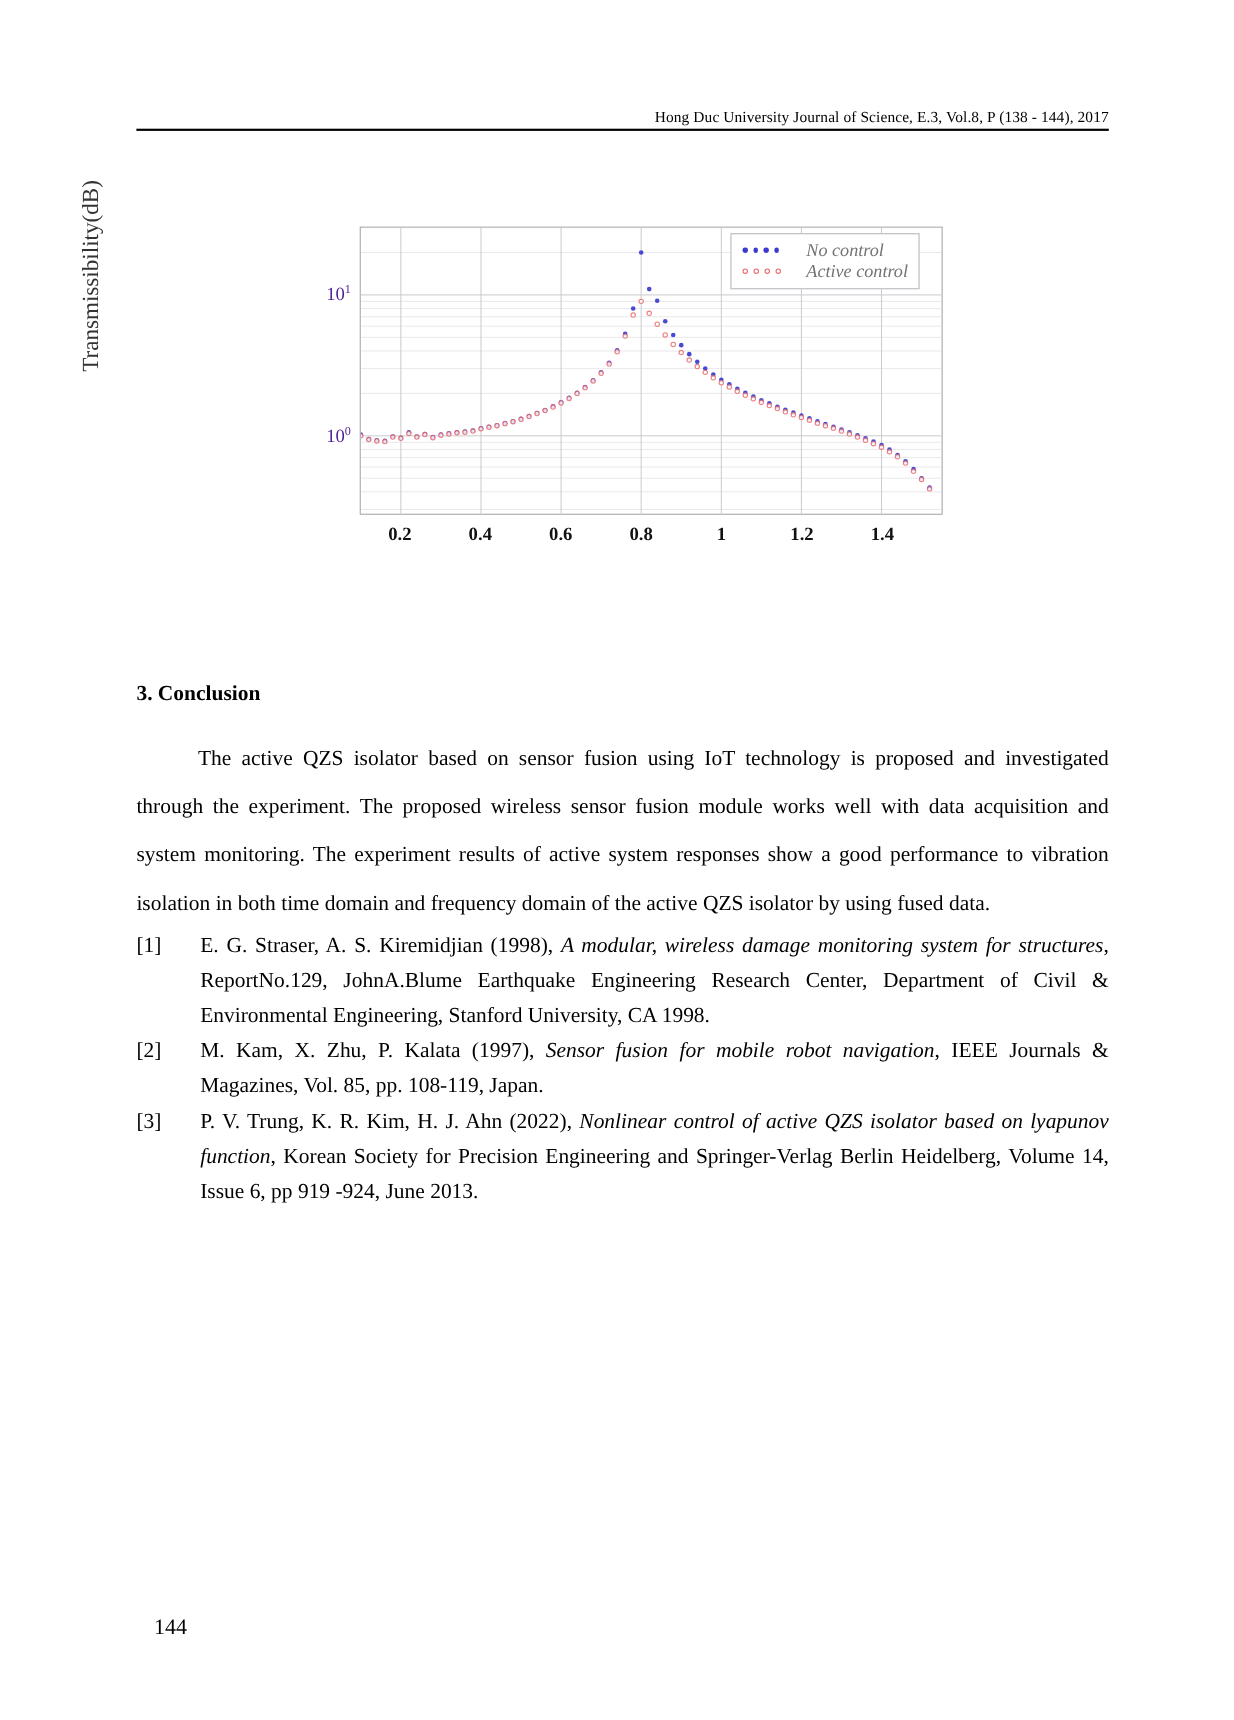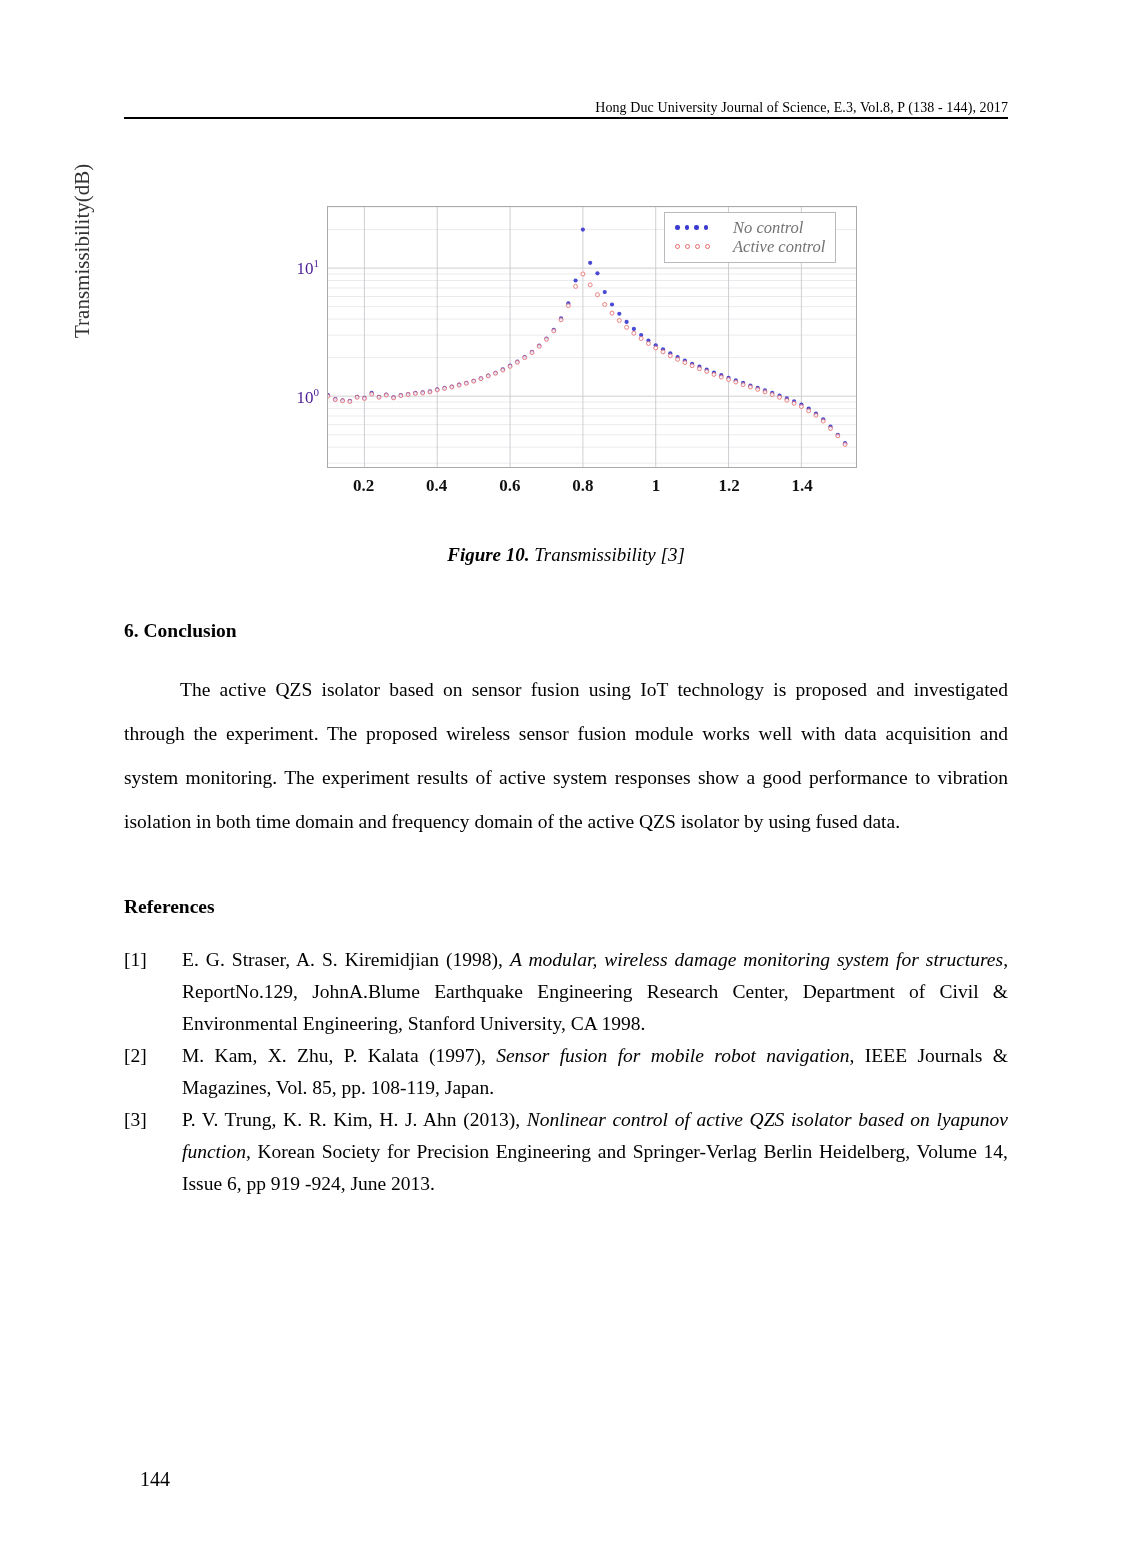--- a/index.html
+++ b/index.html
@@ -468,40 +468,35 @@
           <span class="dot-open"></span>
           <span class="dot-open"></span>
           <span class="dot-open"></span>
           <span class="dot-open"></span>
         </span>
         <span class="legend-label">Active control</span>
       </div>
     </div>
   </div>
 
-  <div class="figure-caption">
-    <span class="fig-num">Figure 10.</span>
-    <span class="fig-text">Transmissibility [3]</span>
-  </div>
 </div>
 
 <div class="content">
-  <div class="section-heading">6. Conclusion</div>
+  <div class="section-heading">3. Conclusion</div>
   <p class="body-par">The active QZS isolator based on sensor fusion using IoT technology is proposed and investigated through the experiment. The proposed wireless sensor fusion module works well with data acquisition and system monitoring. The experiment results of active system responses show a good performance to vibration isolation in both time domain and frequency domain of the active QZS isolator by using fused data.</p>
 
-  <div class="refs-heading">References</div>
   <div id="refs-host">
       <div class="ref-item">
         <div class="ref-num">[1]</div>
         <div class="ref-text"><span>E. G. Straser, A. S. Kiremidjian (1998), </span><i>A modular, wireless damage monitoring system for structures</i><span>, ReportNo.129, JohnA.Blume Earthquake Engineering Research Center, Department of Civil &amp; Environmental Engineering, Stanford University, CA 1998.</span></div>
       </div>
       <div class="ref-item">
         <div class="ref-num">[2]</div>
         <div class="ref-text"><span>M. Kam, X. Zhu, P. Kalata (1997), </span><i>Sensor fusion for mobile robot navigation</i><span>, IEEE Journals &amp; Magazines, Vol. 85, pp. 108-119, Japan.</span></div>
       </div>
       <div class="ref-item">
         <div class="ref-num">[3]</div>
-        <div class="ref-text"><span>P. V. Trung, K. R. Kim, H. J. Ahn (2013), </span><i>Nonlinear control of active QZS isolator based on lyapunov function</i><span>, Korean Society for Precision Engineering and Springer-Verlag Berlin Heidelberg, Volume 14, Issue 6, pp 919 -924, June 2013.</span></div>
+        <div class="ref-text"><span>P. V. Trung, K. R. Kim, H. J. Ahn (2022), </span><i>Nonlinear control of active QZS isolator based on lyapunov function</i><span>, Korean Society for Precision Engineering and Springer-Verlag Berlin Heidelberg, Volume 14, Issue 6, pp 919 -924, June 2013.</span></div>
       </div>
     </div>
 </div>
 
 <div class="page-number">144</div>
 
 </body></html>

